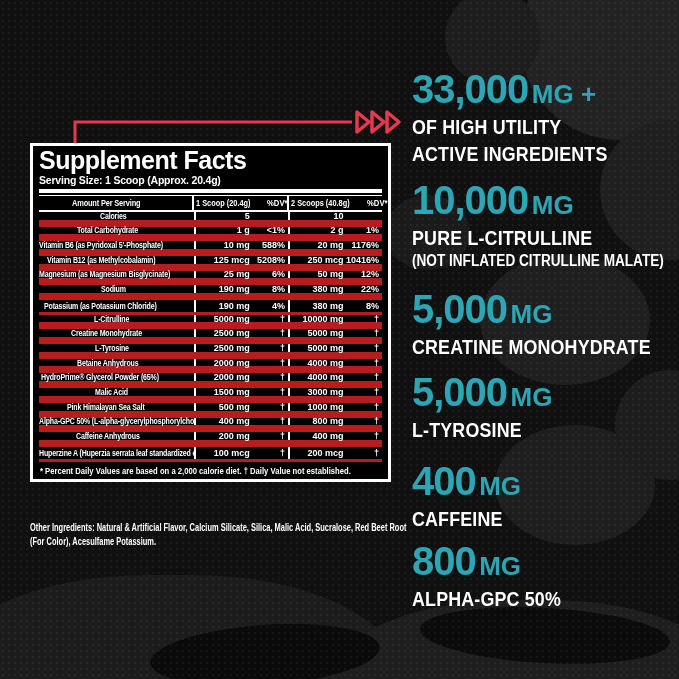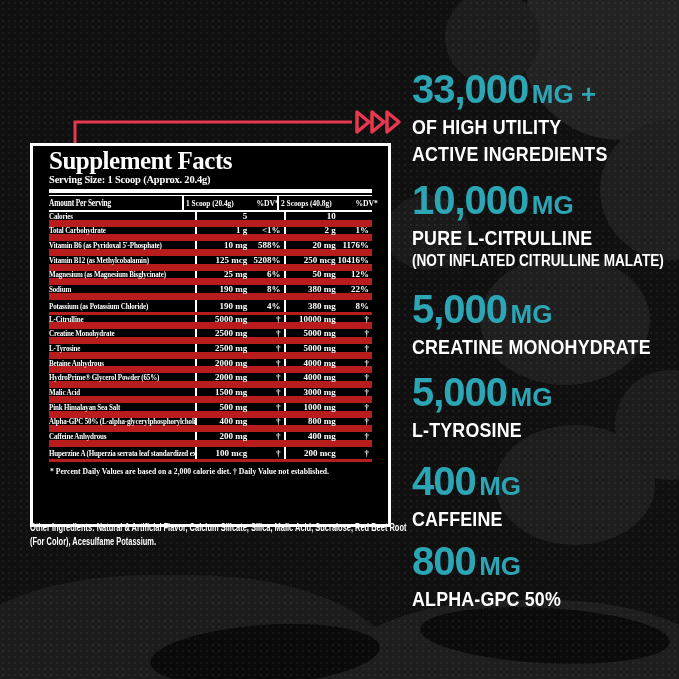--- a/index.html
+++ b/index.html
@@ -21,36 +21,36 @@
   .b10{ left:150px; top:625px; width:230px; height:60px; background:#0a0a0a; border-radius:50%; transform:rotate(-4deg); }
   .b11{ left:420px; top:608px; width:250px; height:55px; background:#0b0b0b; border-radius:50%; transform:rotate(3deg); }
   .dots { position:absolute; inset:0; background-image:radial-gradient(rgba(255,255,255,0.05) 1px, transparent 1.3px); background-size:6px 6px; z-index:2; }
 
   .content { position:absolute; inset:0; z-index:3; }
 
   
   .connector { position:absolute; left:0; top:100px; width:420px; height:50px; }
 
   
-  .panel { position:absolute; left:30px; top:143px; width:361px; height:384px;
-           background:var(--panelbg); border:3px solid #fff; color:#fff; padding:0 16px;font-family:Liberation Serif, serif; }
+  .panel { position:absolute; left:30px; top:143px; width:361px; height:339px;
+           background:var(--panelbg); border:3px solid #fff; color:#fff; padding:0 6px; }
   .p-title { font-size:25px; font-weight:bold; letter-spacing:-0.5px; line-height:1.02; margin-top:2px; white-space:nowrap; }
   .p-serving { font-size:10.5px; font-weight:bold; line-height:1.18; letter-spacing:-0.2px; }
   .thickbar { height:4px; background:#fff; margin-top:3px; }
   .t-hdr, .t-row { display:flex; align-items:center; border-bottom:7px solid #b91c1c; font-weight:bold; }
   .t-hdr { height:17px; border-top:1px solid #fff; margin-top:2px; border-bottom:2px solid #fff; font-size:9.5px; }
   .t-row { height:14.7px; font-size:9px; }
   .t-row.section-end { border-bottom-width:3px; }
   .t-row:last-child { border-bottom-width:3px; }
-  .c-name { width:157px; overflow:hidden; white-space:nowrap; }
+  .c-name { width:157px; overflow:hidden; white-space:nowrap;text-align:center; }
   .c-name .cond { display:inline-block; transform:scaleX(0.78); transform-origin:0 50%; letter-spacing:-0.2px; white-space:nowrap; }
   .c-g { display:flex; width:95px; align-self:stretch; align-items:center; border-left:2px solid #fff; }
   .c-amt { flex:1.6; text-align:right; padding-right:2px; white-space:nowrap; }
   .c-dv  { flex:1;   text-align:right; padding-right:3px; white-space:nowrap; }
-  .hdr-g { padding-left:2px;gap:8px; }
+  .hdr-g { padding-left:2px; }
   .hdr-g .cond  { display:inline-block; transform:scaleX(0.82); transform-origin:0 50%; white-space:nowrap; font-size:9px; }
   .hdr-g .cond-r{ display:inline-block; transform:scaleX(0.85); transform-origin:100% 50%; white-space:nowrap; font-size:9px; padding-right:3px; }
   .footnote { font-size:8.5px; font-weight:bold; padding:4px 0 0 1px; overflow:hidden; white-space:nowrap; }
   .footnote span { display:inline-block; transform:scaleX(0.9); transform-origin:0 50%; }
 
   .other { position:absolute; left:30px; top:521px; width:382px; color:#fff; font-weight:bold; overflow:visible; }
   .other span { display:block; width:535px; transform:scaleX(0.71); transform-origin:0 0; font-size:10.5px; line-height:1.3; letter-spacing:0; }
 
   
   .hl { position:absolute; left:412px; color:#fff; }

